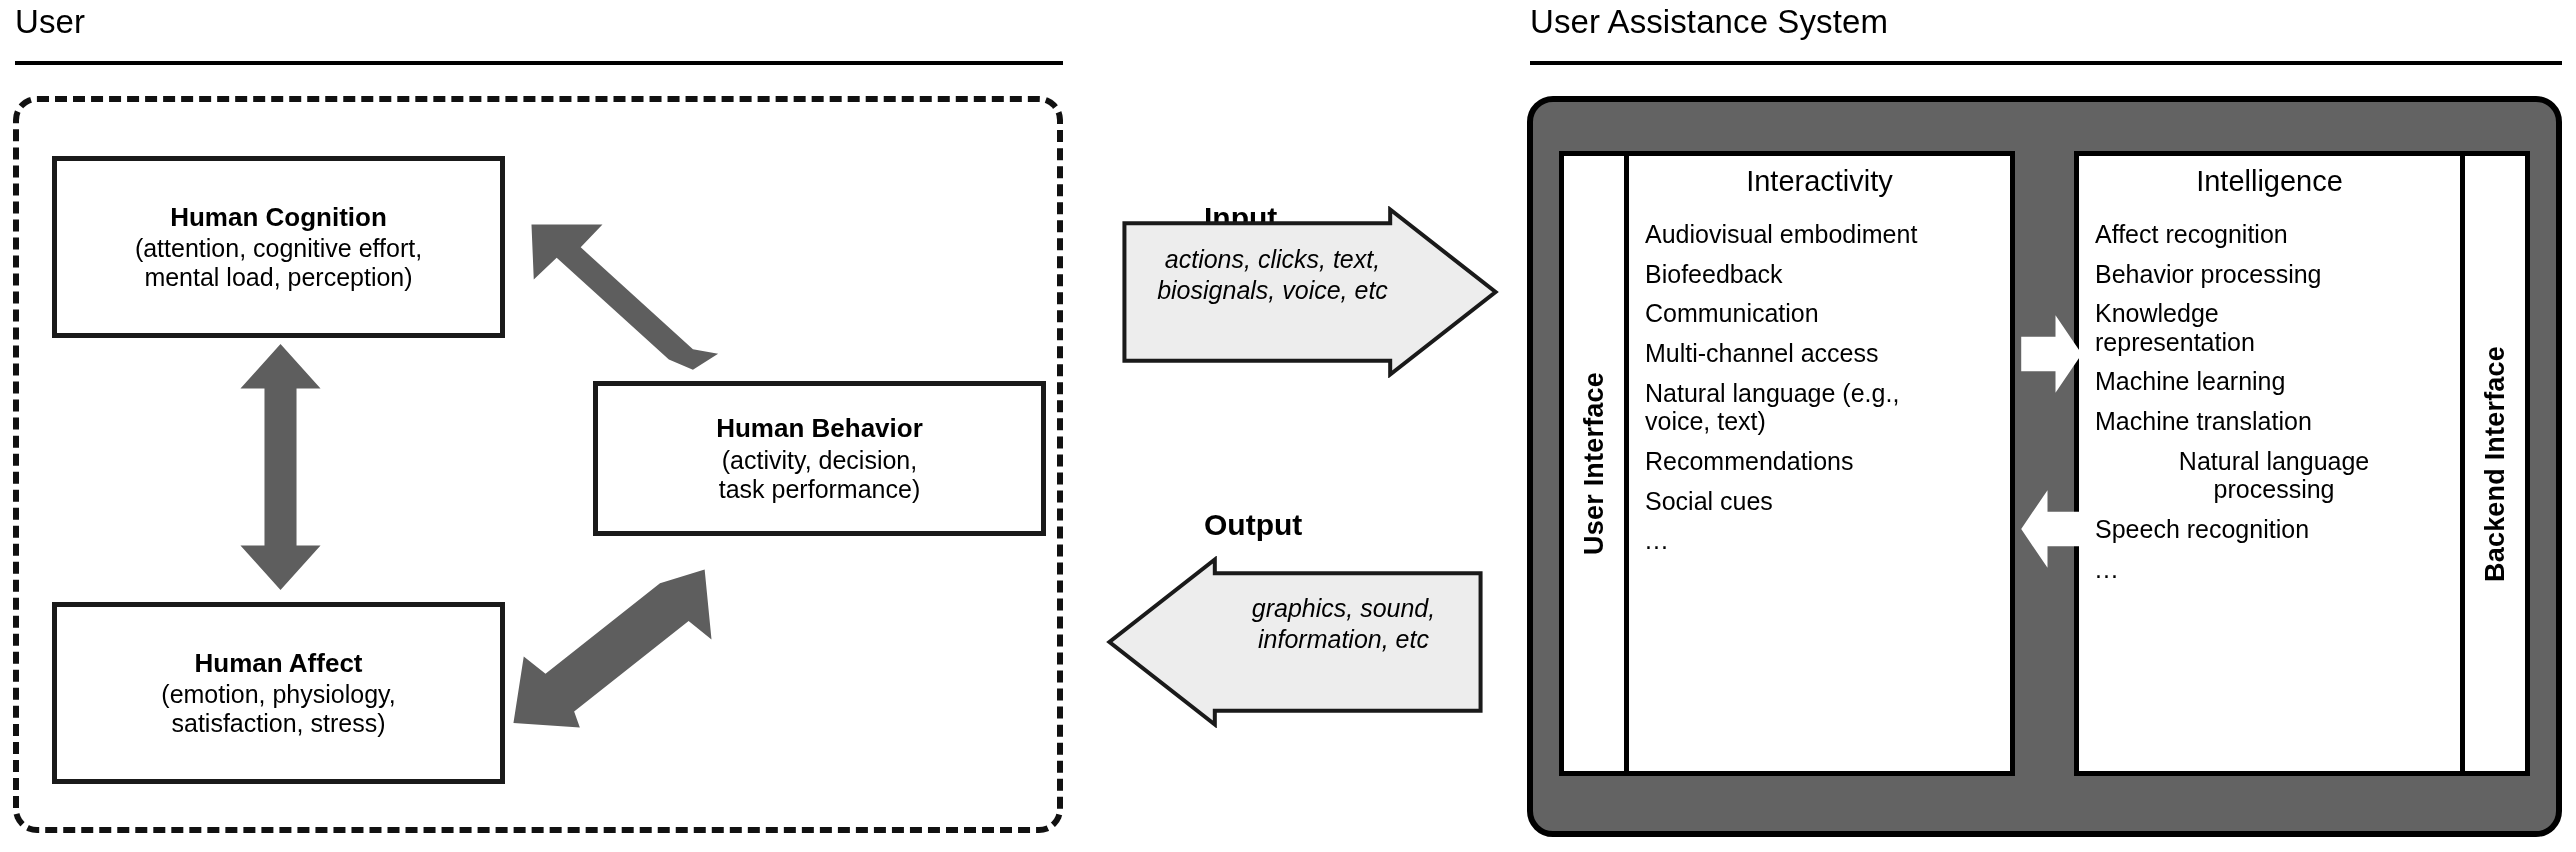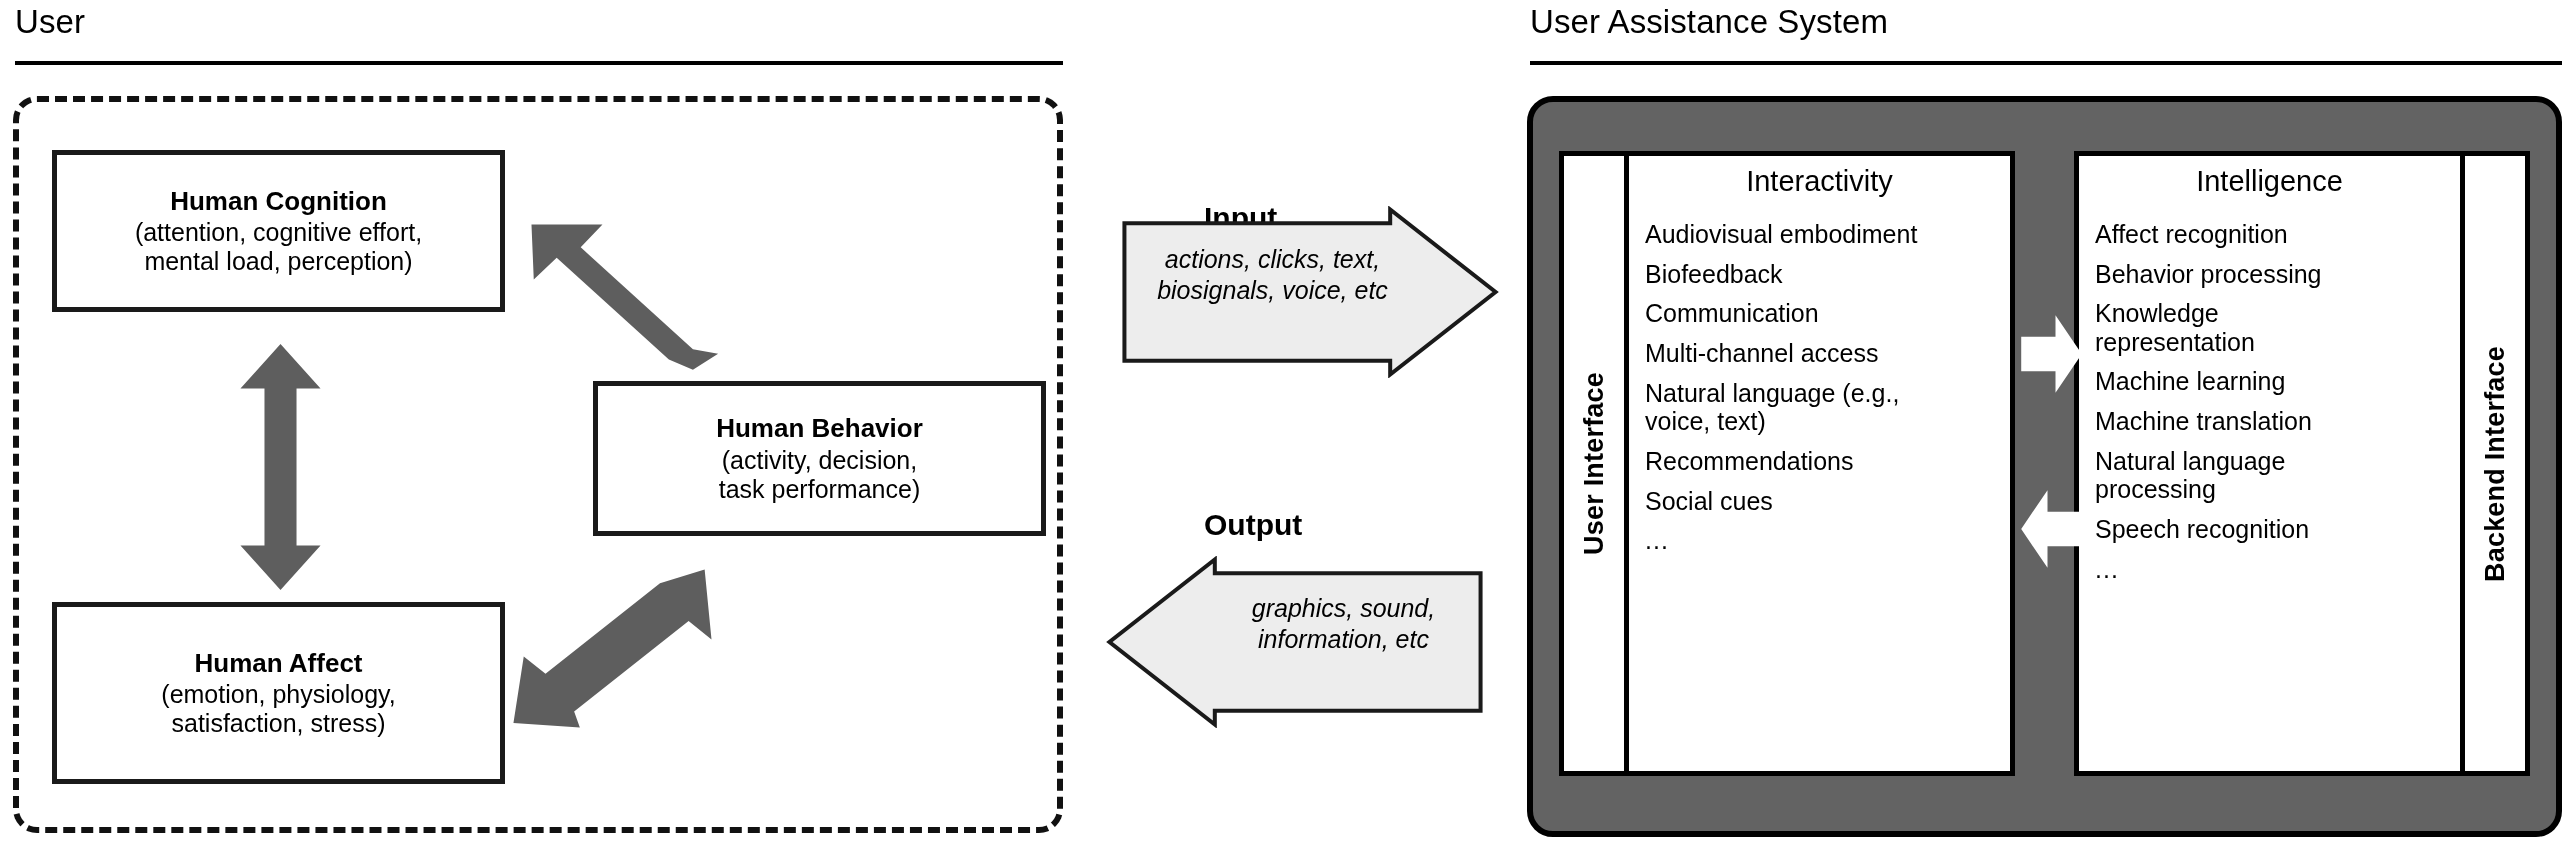--- a/index.html
+++ b/index.html
@@ -15,21 +15,21 @@
   #user-container{position:absolute;left:12.6px;top:96px;width:1050px;height:737px;
                   border:6.3px dashed #111;border-radius:24px;box-sizing:border-box;background:#fff;}
 
   
   .ubox{position:absolute;background:#fff;border:5.2px solid #1a1a1a;box-sizing:border-box;
         display:flex;flex-direction:column;align-items:center;justify-content:center;
         text-align:center;padding:3.4px 5.7px;}
   .ubox .t{font-size:26px;font-weight:700;line-height:1.18;margin-bottom:2.3px;white-space:nowrap;}
   .ubox .s{font-size:25px;font-weight:400;line-height:1.16;}
 
-  #box-cognition{left:52px;top:150px;width:453px;height:162px;}
+  #box-cognition{left:52px;top:156px;width:453px;height:182px;}
   #box-behavior {left:593px;top:381px;width:453px;height:155px;}
   #box-affect   {left:52px;top:602px;width:453px;height:182px;}
 
   
   .garrow{position:absolute;}
   .garrow svg{display:block;overflow:visible;}
 
   
   .io-label{position:absolute;font-size:30px;font-weight:700;white-space:nowrap;line-height:1;}
   .io-arrow{position:absolute;}
@@ -152,21 +152,21 @@
   <div class="uas-group" id="group-right">
     <div class="col">
       <div class="col-title">Intelligence</div>
       <ul class="col-list">
         <li style="white-space:pre-line;">Affect recognition</li>
         <li style="white-space:pre-line;">Behavior processing</li>
         <li style="white-space:pre-line;">Knowledge
 representation</li>
         <li style="white-space:pre-line;">Machine learning</li>
         <li style="white-space:pre-line;">Machine translation</li>
-        <li style="white-space:pre-line;">Natural language
+        <li style="white-space:pre-line;text-align:center;">Natural language
 processing</li>
         <li style="white-space:pre-line;">Speech recognition</li>
         <li class="ellips">...</li>
       </ul>
     </div>
     <div class="vstrip">
       <span>Backend Interface</span>
     </div>
   </div>
 

